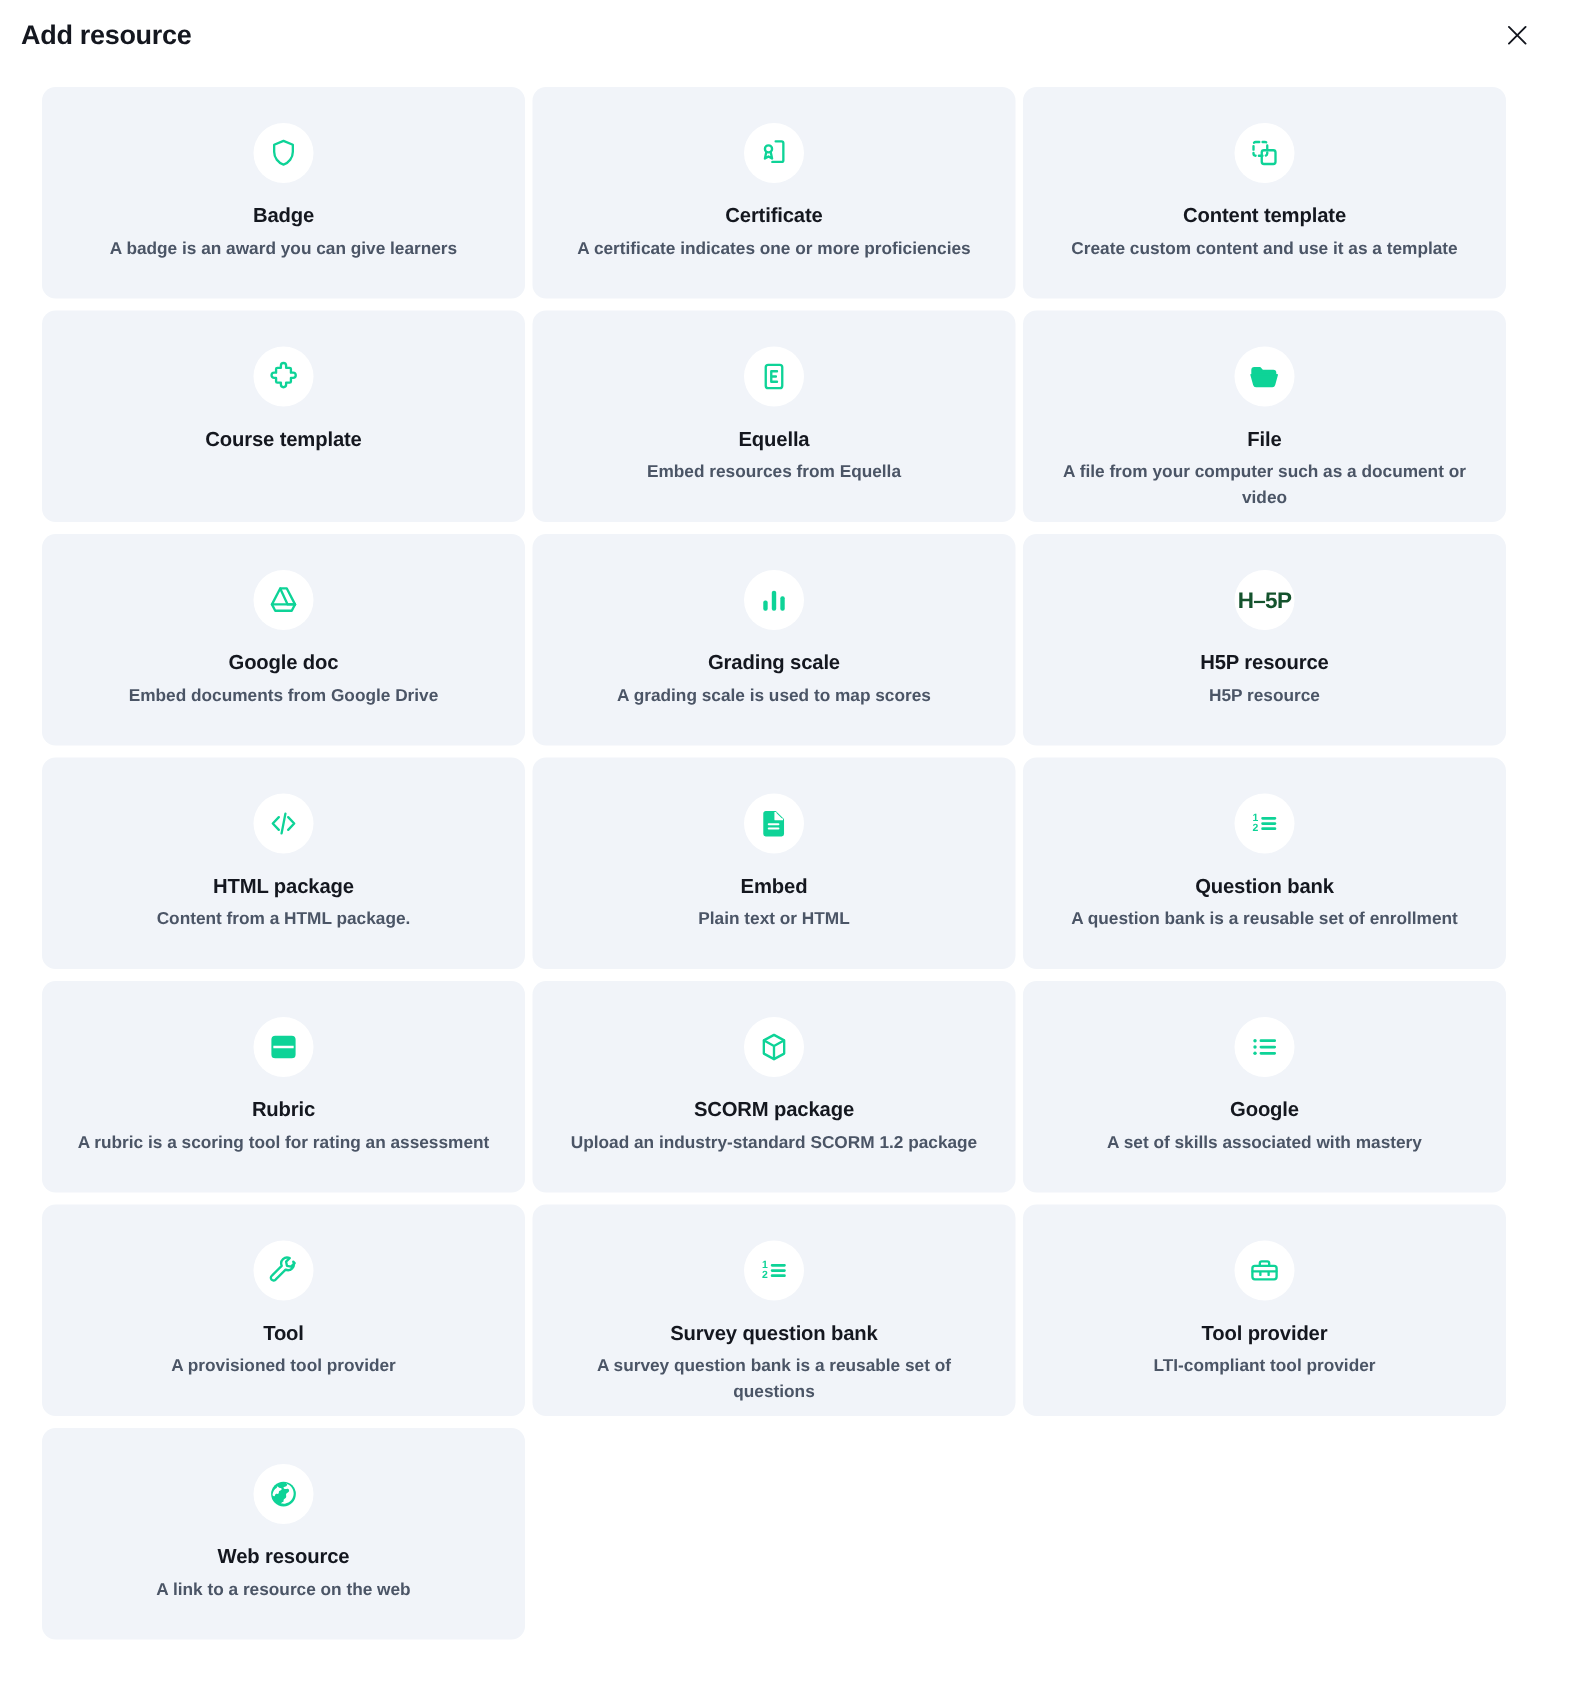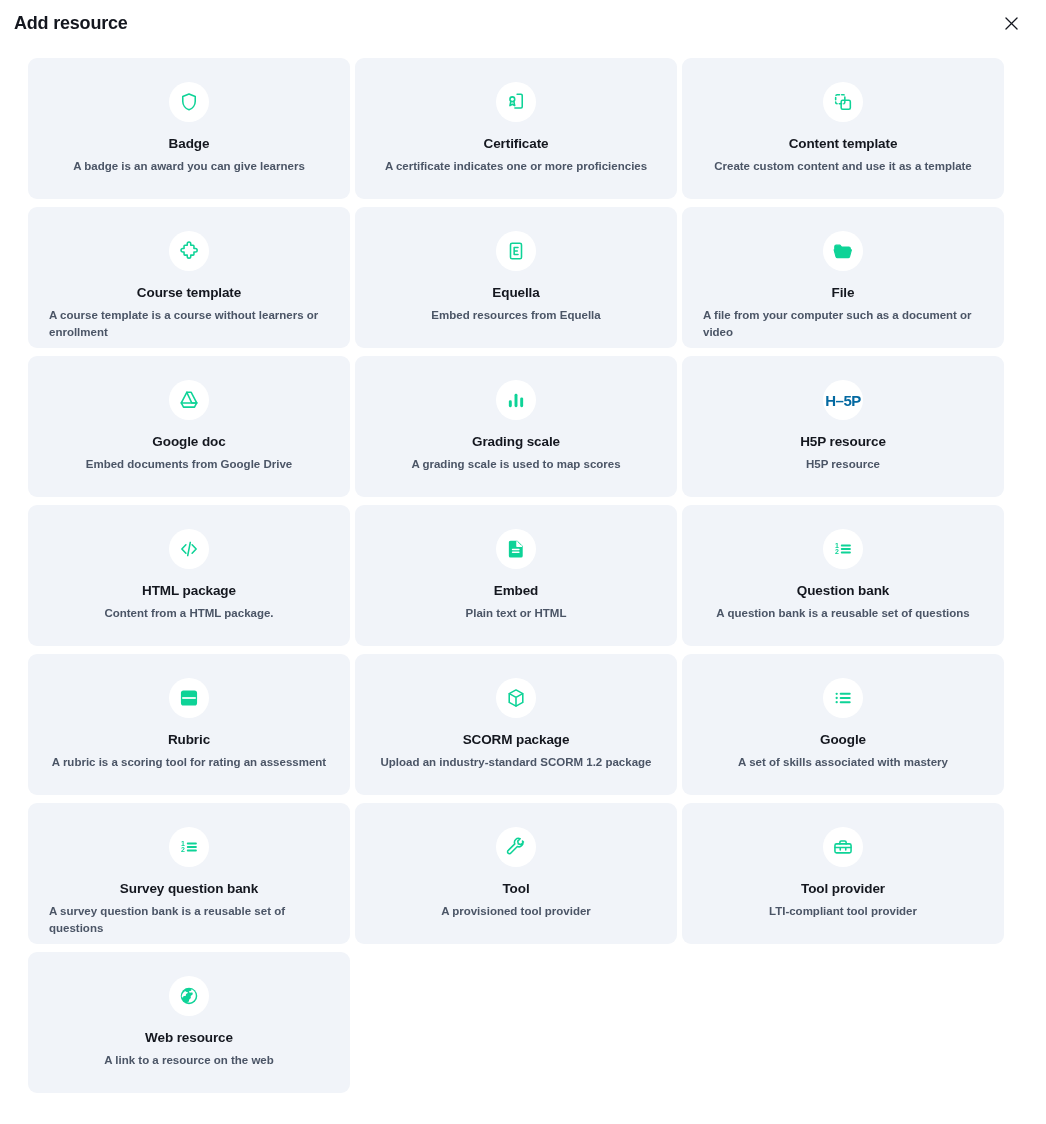--- a/index.html
+++ b/index.html
@@ -52,39 +52,39 @@
   .card {
     background: #f1f4f9;
     border-radius: 9px;
     height: 141px;
     padding: 24px 18px 14px 18px;
     display: flex;
     flex-direction: column;
     align-items: center;
     cursor: pointer;
     border: none;
-    text-align: left;
+    text-align: center;
     font-family: inherit;
   }
   .icon-circle {
     width: 40px;
     height: 40px;
     border-radius: 50%;
     background: #ffffff;
     display: flex;
     align-items: center;
     justify-content: center;
     margin-bottom: 14px;
     flex: 0 0 auto;
   }
   .icon-circle svg { display: block; }
   .icon-circle .h5p-text {
     font-size: 15px;
     font-weight: 800;
-    color: #0369a1;
+    color: #14532d;
     letter-spacing: -0.5px;
     line-height: 1;
     font-family: "Liberation Sans", sans-serif;
   }
   .card-title {
     font-size: 13.5px;
     font-weight: 700;
     color: #14171f;
     letter-spacing: -0.1px;
     margin-bottom: 6px;
@@ -144,21 +144,20 @@
         <span class="card-title">Content template</span>
         <span class="card-desc">Create custom content and use it as a template</span>
       </button>
       <button class="card">
         <span class="icon-circle">
           <svg width="22" height="22" viewBox="0 0 24 24" fill="none" stroke="#0ed397" stroke-width="1.7" stroke-linecap="round" stroke-linejoin="round">
             <path d="M10.1 4.1a1.9 1.9 0 0 1 3.8 0v1.6h2.6c.5 0 .9.4.9.9v2.6h1.6a1.9 1.9 0 0 1 0 3.8h-1.6v2.6c0 .5-.4.9-.9.9h-2.6v1.4a1.9 1.9 0 0 1-3.8 0v-1.4H7.5a.9.9 0 0 1-.9-.9v-2.6H5.2a1.9 1.9 0 0 1 0-3.8h1.4V6.6c0-.5.4-.9.9-.9h2.6V4.1z"></path>
           </svg>
         </span>
         <span class="card-title">Course template</span>
-        <span class="card-desc">A course template is a course without learners or enrollment</span>
       </button>
       <button class="card">
         <span class="icon-circle">
           <svg width="22" height="22" viewBox="0 0 24 24" fill="none" stroke="#0ed397" stroke-width="1.7" stroke-linecap="round" stroke-linejoin="round">
             <rect x="6" y="3.5" width="12" height="17" rx="1.8"></rect>
             <path d="M14.2 8.2H10v7.6h4.2M10 12h3.4"></path>
           </svg>
         </span>
         <span class="card-title">Equella</span>
         <span class="card-desc">Embed resources from Equella</span>
@@ -226,21 +225,21 @@
       </button>
       <button class="card">
         <span class="icon-circle">
           <svg width="22" height="22" viewBox="0 0 24 24" fill="none" stroke="#0ed397" stroke-width="2" stroke-linecap="round">
             <path d="M10.6 8.2h9M10.6 12h9M10.6 15.8h9"></path>
             <text x="3.2" y="10.4" font-size="7.6" font-weight="700" fill="#0ed397" stroke="none" font-family="Liberation Sans, sans-serif">1</text>
             <text x="3.2" y="17.6" font-size="7.6" font-weight="700" fill="#0ed397" stroke="none" font-family="Liberation Sans, sans-serif">2</text>
           </svg>
         </span>
         <span class="card-title">Question bank</span>
-        <span class="card-desc">A question bank is a reusable set of questions</span>
+        <span class="card-desc">A question bank is a reusable set of enrollment</span>
       </button>
       <button class="card">
         <span class="icon-circle">
           <svg width="22" height="22" viewBox="0 0 24 24" fill="#0ed397" stroke="#0ed397" stroke-width="1.6" stroke-linejoin="round">
             <rect x="4" y="4.6" width="16" height="14.8" rx="2"></rect>
             <path d="M4.6 12h14.8" stroke="#ffffff" stroke-width="1.9"></path>
           </svg>
         </span>
         <span class="card-title">Rubric</span>
         <span class="card-desc">A rubric is a scoring tool for rating an assessment</span>
@@ -262,41 +261,41 @@
             <circle cx="5.1" cy="7.4" r="1.25" fill="#0ed397" stroke="none"></circle>
             <circle cx="5.1" cy="12" r="1.25" fill="#0ed397" stroke="none"></circle>
             <circle cx="5.1" cy="16.6" r="1.25" fill="#0ed397" stroke="none"></circle>
           </svg>
         </span>
         <span class="card-title">Google</span>
         <span class="card-desc">A set of skills associated with mastery</span>
       </button>
       <button class="card">
         <span class="icon-circle">
+          <svg width="22" height="22" viewBox="0 0 24 24" fill="none" stroke="#0ed397" stroke-width="1.7" stroke-linecap="round" stroke-linejoin="round">
+            <path d="M19.1 5.6a4.3 4.3 0 0 1-5.6 5.8L6.4 18.5a2 2 0 1 1-2.8-2.8l7.1-7.1a4.3 4.3 0 0 1 5.8-5.6l-2.6 2.6.6 3 3 .6 2.6-2.6z"></path>
+          </svg>
+        </span>
+        <span class="card-title">Tool</span>
+        <span class="card-desc">A provisioned tool provider</span>
+      </button>
+      <button class="card">
+        <span class="icon-circle">
           <svg width="22" height="22" viewBox="0 0 24 24" fill="none" stroke="#0ed397" stroke-width="2" stroke-linecap="round">
             <path d="M10.6 8.2h9M10.6 12h9M10.6 15.8h9"></path>
             <text x="3.2" y="10.4" font-size="7.6" font-weight="700" fill="#0ed397" stroke="none" font-family="Liberation Sans, sans-serif">1</text>
             <text x="3.2" y="17.6" font-size="7.6" font-weight="700" fill="#0ed397" stroke="none" font-family="Liberation Sans, sans-serif">2</text>
           </svg>
         </span>
         <span class="card-title">Survey question bank</span>
         <span class="card-desc">A survey question bank is a reusable set of questions</span>
       </button>
       <button class="card">
         <span class="icon-circle">
           <svg width="22" height="22" viewBox="0 0 24 24" fill="none" stroke="#0ed397" stroke-width="1.7" stroke-linecap="round" stroke-linejoin="round">
-            <path d="M19.1 5.6a4.3 4.3 0 0 1-5.6 5.8L6.4 18.5a2 2 0 1 1-2.8-2.8l7.1-7.1a4.3 4.3 0 0 1 5.8-5.6l-2.6 2.6.6 3 3 .6 2.6-2.6z"></path>
-          </svg>
-        </span>
-        <span class="card-title">Tool</span>
-        <span class="card-desc">A provisioned tool provider</span>
-      </button>
-      <button class="card">
-        <span class="icon-circle">
-          <svg width="22" height="22" viewBox="0 0 24 24" fill="none" stroke="#0ed397" stroke-width="1.7" stroke-linecap="round" stroke-linejoin="round">
             <rect x="3.2" y="8.6" width="17.6" height="9.8" rx="1.8"></rect>
             <path d="M8.6 8.6V6.8c0-.8.6-1.4 1.4-1.4h4c.8 0 1.4.6 1.4 1.4v1.8"></path>
             <path d="M3.4 12.6h17.2M9 12.6v2.6M15 12.6v2.6"></path>
           </svg>
         </span>
         <span class="card-title">Tool provider</span>
         <span class="card-desc">LTI-compliant tool provider</span>
       </button>
       <button class="card">
         <span class="icon-circle">

